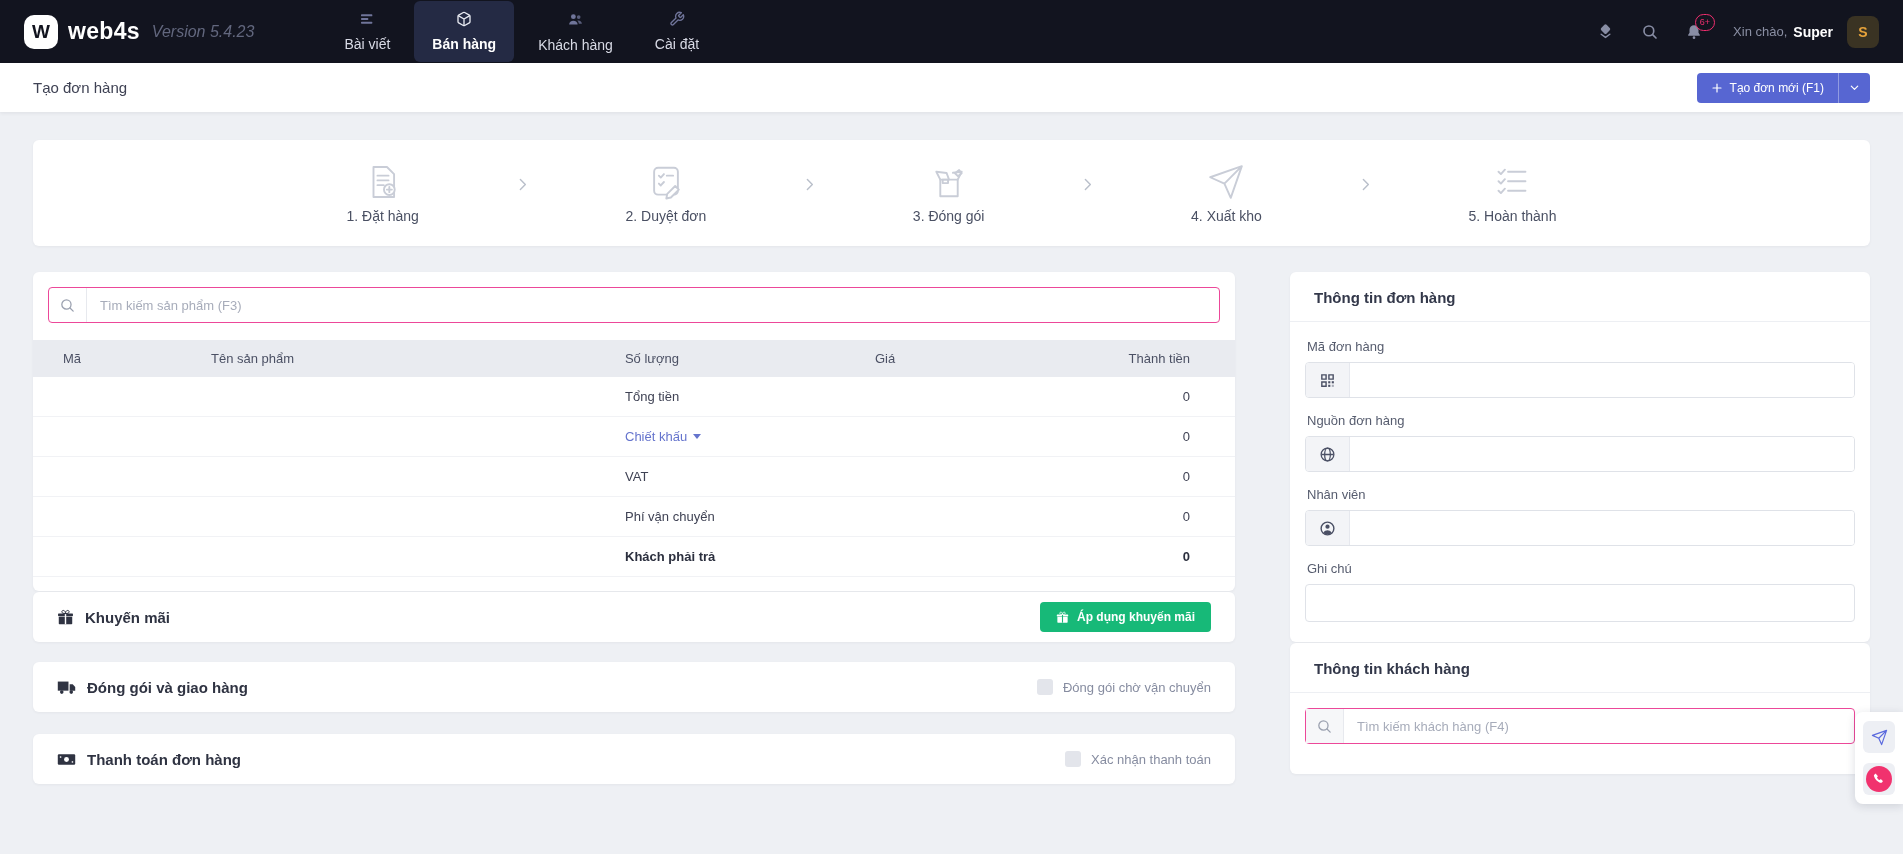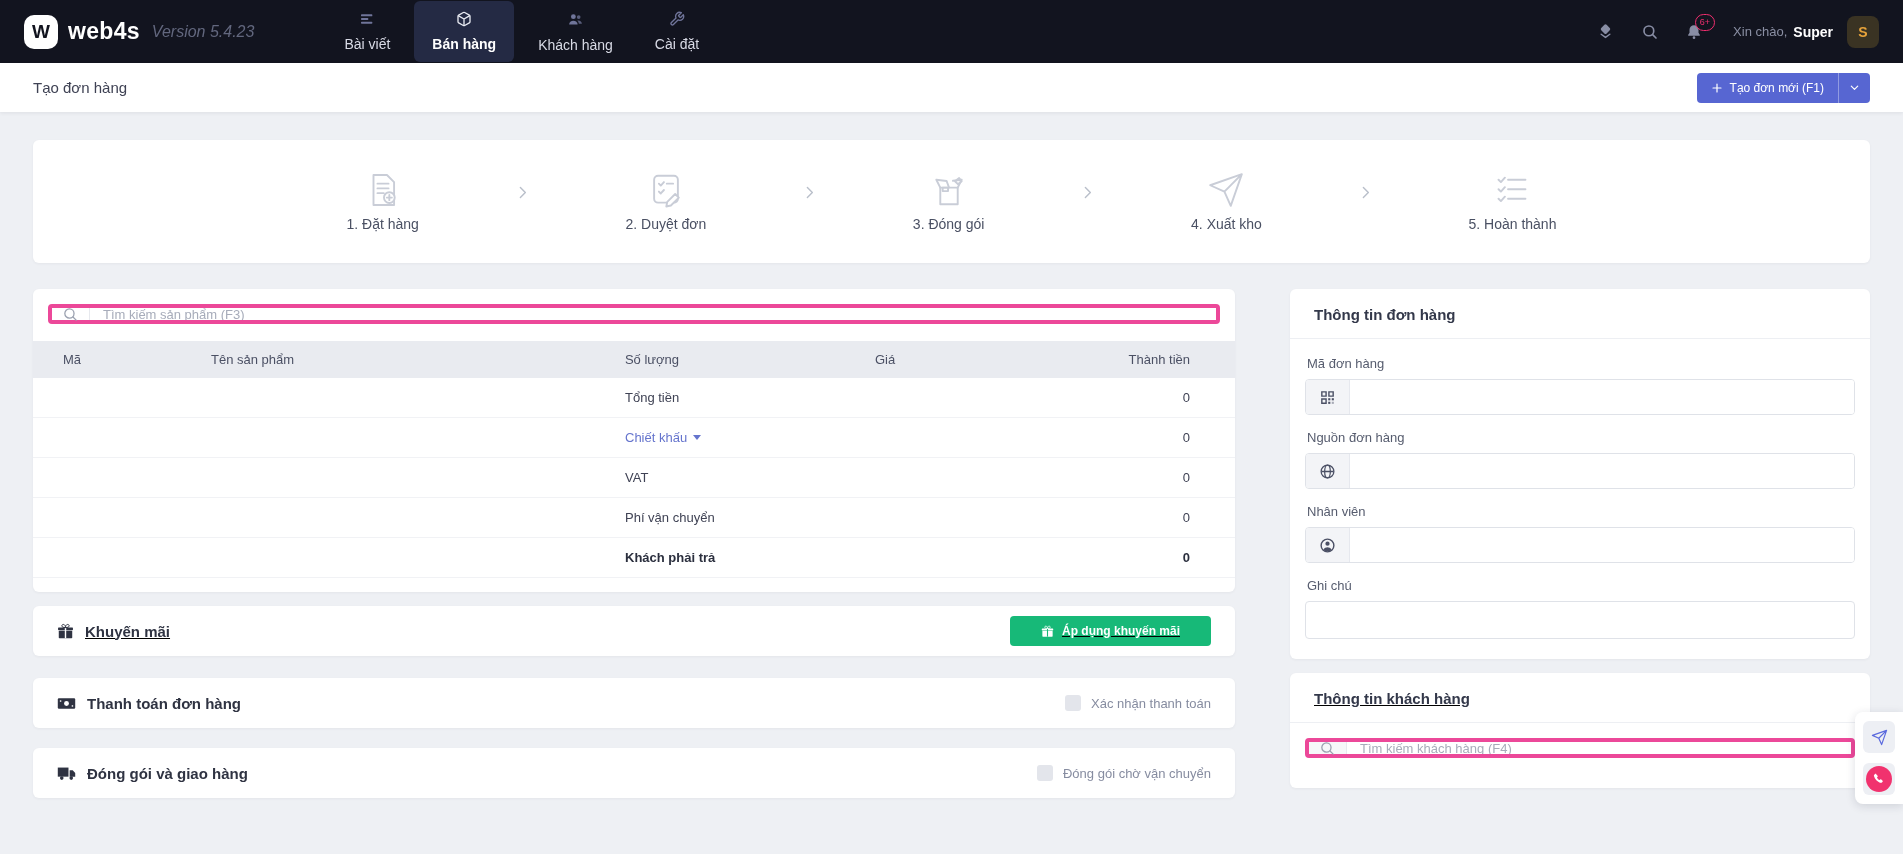--- a/index.html
+++ b/index.html
@@ -27,33 +27,33 @@
   .titlebar { height:49px; background:#ffffff; display:flex; align-items:center; padding:0 33px; box-shadow:0 1px 4px rgba(20,24,40,.08); position:relative; z-index:2; }
   .page-title { font-size:15px; color:#3f4254; font-weight:500; }
   .btn-group { margin-left:auto; display:flex; height:30px; }
   .btn-main { background:#5766d2; color:#fff; font-size:12px; display:flex; align-items:center; gap:7px; padding:0 14px; border:none; border-radius:4px 0 0 4px; cursor:pointer; font-family:inherit; }
   .btn-caret { background:#5766d2; width:32px; border:none; border-left:1px solid rgba(255,255,255,.35); border-radius:0 4px 4px 0; display:flex; align-items:center; justify-content:center; color:#fff; cursor:pointer; }
 
   .content { padding:28px 33px 0; }
   .card { background:#ffffff; border-radius:6px; box-shadow:0 1px 3px rgba(30,35,60,.05); }
 
   
-  .steps-card { height:123px; margin-bottom:26px; display:flex; align-items:center; }
+  .steps-card { height:106px; margin-bottom:26px; display:flex; align-items:center; }
   .steps { width:1210px; margin:0 auto; display:flex; align-items:center; justify-content:space-between; }
   .step { display:flex; flex-direction:column; align-items:center; gap:7px; color:#4a5063; font-size:14px; }
   .step .sico { color:#c9cdd7; display:flex; }
   .step-sep { color:#b9bfca; display:flex; margin-top:-18px; }
 
   .grid { display:grid; grid-template-columns:1fr 580px; gap:55px; align-items:start; }
 
   .card-header { padding:17px 24px 15px; font-size:15px; font-weight:700; color:#33384a; border-bottom:1px solid #edeff3; display:flex; align-items:center; gap:10px; }
 
   
   .search-row { padding:15px; }
-  .search-box { height:20px; border:4px solid #ec4899; border-radius:4px; display:flex; align-items:stretch; background:#fff; }
+  .search-box { height:36px; border:1px solid #ec4899; border-radius:4px; display:flex; align-items:stretch; background:#fff; }
   .search-prefix { width:38px; display:flex; align-items:center; justify-content:center; color:#9aa0af; border-right:1px solid #e7e9ee; }
   .search-prefix.gray { background:#f6f7f9; }
   .search-box input { flex:1; border:none; outline:none; padding:0 13px; font-size:13px; color:#3f4254; font-family:inherit; background:transparent; }
   .search-box input::placeholder { color:#a7acba; }
 
   
   .table-head { display:grid; grid-template-columns:130px 1fr 210px 160px 222px; height:37px; background:#e9ebf0; align-items:center; font-size:13px; color:#4b5064; margin-top:2px;gap:48px; }
   .th-ma { padding-left:30px; }
   .th-sl, .th-gia { text-align:center; }
   .th-tt { text-align:right; padding-right:45px; }
@@ -63,22 +63,22 @@
   .sum-label.link { color:#6574cd; cursor:pointer; }
   .caret-down { width:0; height:0; border-left:4px solid transparent; border-right:4px solid transparent; border-top:5px solid #6574cd; display:inline-block; }
   .sum-value { margin-left:auto; padding-right:45px; }
   .sum-row.bold .sum-label, .sum-row.bold .sum-value { font-weight:700; color:#2b2f3e; }
   .table-pad { height:14px; }
 
   
   .bar { height:50px; display:flex; align-items:center; padding:0 24px; }
   .bar-title { display:flex; align-items:center; gap:11px; font-size:15px; font-weight:700; color:#2f3342; }
   .bar-title .bico { display:flex; color:#2f3342; }
-  .mt18 { margin-top:14px;text-decoration:underline; } .mt22 { margin-top:22px; } .mt20 { margin-top:20px; }
-  .btn-green { margin-left:auto; background:#17b978; border:none; color:#fff; height:30px; border-radius:4px; font-size:12px; font-weight:700; display:flex; align-items:center; gap:8px; padding:0 31px; cursor:pointer; font-family:inherit; }
+  .mt18 { margin-top:1px; } .mt22 { margin-top:22px; } .mt20 { margin-top:20px; }
+  .btn-green { margin-left:auto; background:#17b978; border:none; color:#fff; height:30px; border-radius:4px; font-size:12px; font-weight:700; display:flex; align-items:center; gap:8px; padding:0 16px; cursor:pointer; font-family:inherit; }
   .check-wrap { margin-left:auto; display:flex; align-items:center; gap:10px; cursor:pointer; }
   .checkbox { width:16px; height:16px; background:#e3e5eb; border-radius:3px; }
   .check-label { font-size:13px; color:#868ca0; }
 
   
   .order-body { padding:2px 15px 20px; }
   .field-label { font-size:13px; color:#565c6e; margin:15px 2px 8px; }
   .input-group { display:flex; height:36px; border:1px solid #dfe2e8; border-radius:4px; overflow:hidden; background:#fff; }
   .ig-prefix { width:44px; background:#f3f4f7; border-right:1px solid #e6e8ee; display:flex; align-items:center; justify-content:center; color:#4b5065; }
   .input-group input { flex:1; border:none; outline:none; padding:0 12px; font-size:13px; color:#3f4254; font-family:inherit; }
@@ -321,53 +321,53 @@
           <svg width="13" height="13" viewBox="0 0 24 24" fill="#fff">
               <rect x="2.5" y="11" width="19" height="10.5" rx="1"></rect>
               <rect x="1.5" y="6.5" width="21" height="3.6" rx="0.8"></rect>
               <rect x="11" y="6.5" width="2" height="15" fill="#17b978"></rect>
               <path d="M12 6.5C9 6.5 6.8 5.6 6.8 4.1 6.8 2.9 7.8 2 9 2c1.9 0 3 2.2 3 4.5zm0 0c3 0 5.2-.9 5.2-2.4C17.2 2.9 16.2 2 15 2c-1.9 0-3 2.2-3 4.5z" fill="none" stroke="#fff" stroke-width="1.4"></path>
             </svg>
           <span>Áp dụng khuyến mãi</span>
         </button>
       </div>
 
+      <div class="card bar mt20">
+        <div class="bar-title">
+          <span class="bico">
+            <svg width="19" height="19" viewBox="0 0 24 24" fill="currentColor">
+                <path d="M1 4.5h13.5V16H1z"></path>
+                <path d="M16 8h3.8L23 11.3V16h-7V8z"></path>
+                <circle cx="6" cy="17.8" r="2.3"></circle>
+                <circle cx="18" cy="17.8" r="2.3"></circle>
+              </svg>
+          </span>
+          <span>Đóng gói và giao hàng</span>
+        </div>
+        <div class="check-wrap">
+          <span class="checkbox"></span>
+          <span class="check-label">Đóng gói chờ vận chuyển</span>
+        </div>
+      </div>
+
       <div class="card bar mt22">
         <div class="bar-title">
           <span class="bico">
             <svg width="19" height="19" viewBox="0 0 24 24">
                 <rect x="1" y="5.5" width="22" height="13" rx="1.5" fill="currentColor"></rect>
                 <circle cx="12" cy="12" r="3.1" fill="#fff"></circle>
                 <rect x="3.6" y="8" width="1.8" height="1.8" fill="#fff"></rect>
                 <rect x="18.6" y="14.2" width="1.8" height="1.8" fill="#fff"></rect>
               </svg>
           </span>
           <span>Thanh toán đơn hàng</span>
         </div>
         <div class="check-wrap">
           <span class="checkbox"></span>
           <span class="check-label">Xác nhận thanh toán</span>
-        </div>
-      </div>
-
-      <div class="card bar mt20">
-        <div class="bar-title">
-          <span class="bico">
-            <svg width="19" height="19" viewBox="0 0 24 24" fill="currentColor">
-                <path d="M1 4.5h13.5V16H1z"></path>
-                <path d="M16 8h3.8L23 11.3V16h-7V8z"></path>
-                <circle cx="6" cy="17.8" r="2.3"></circle>
-                <circle cx="18" cy="17.8" r="2.3"></circle>
-              </svg>
-          </span>
-          <span>Đóng gói và giao hàng</span>
-        </div>
-        <div class="check-wrap">
-          <span class="checkbox"></span>
-          <span class="check-label">Đóng gói chờ vận chuyển</span>
         </div>
       </div>
     </div>
 
     <div>
 
       <div class="card">
         <div class="card-header">Thông tin đơn hàng</div>
         <div class="order-body">
           <div class="field-label">Mã đơn hàng</div>

